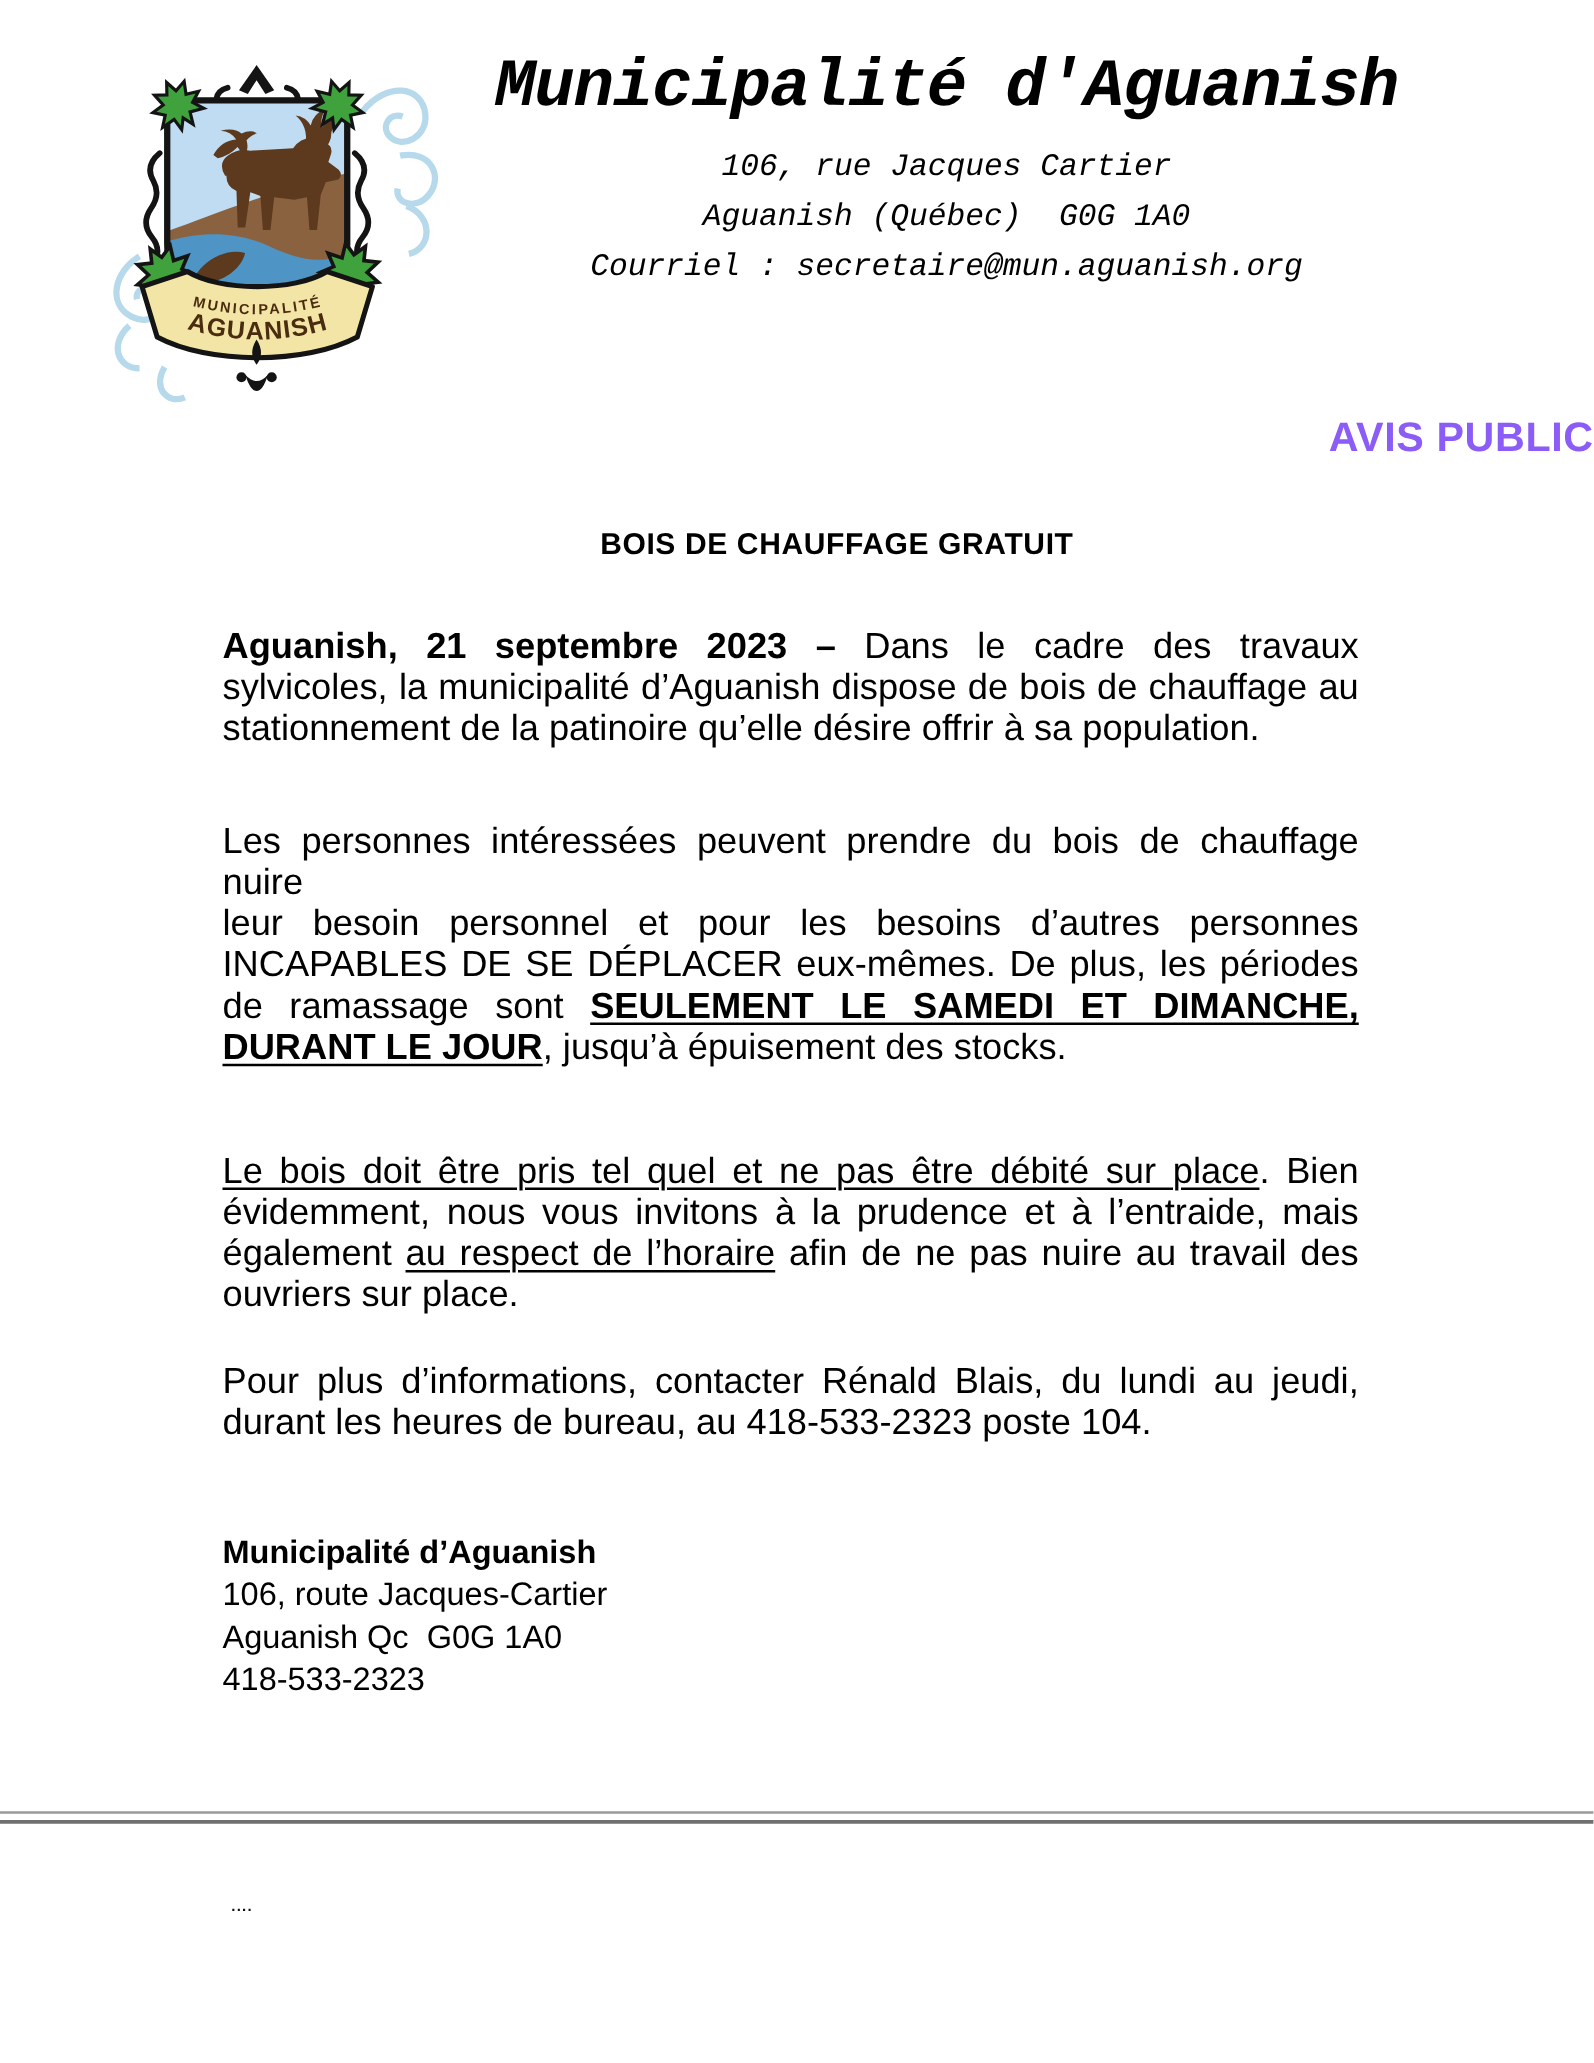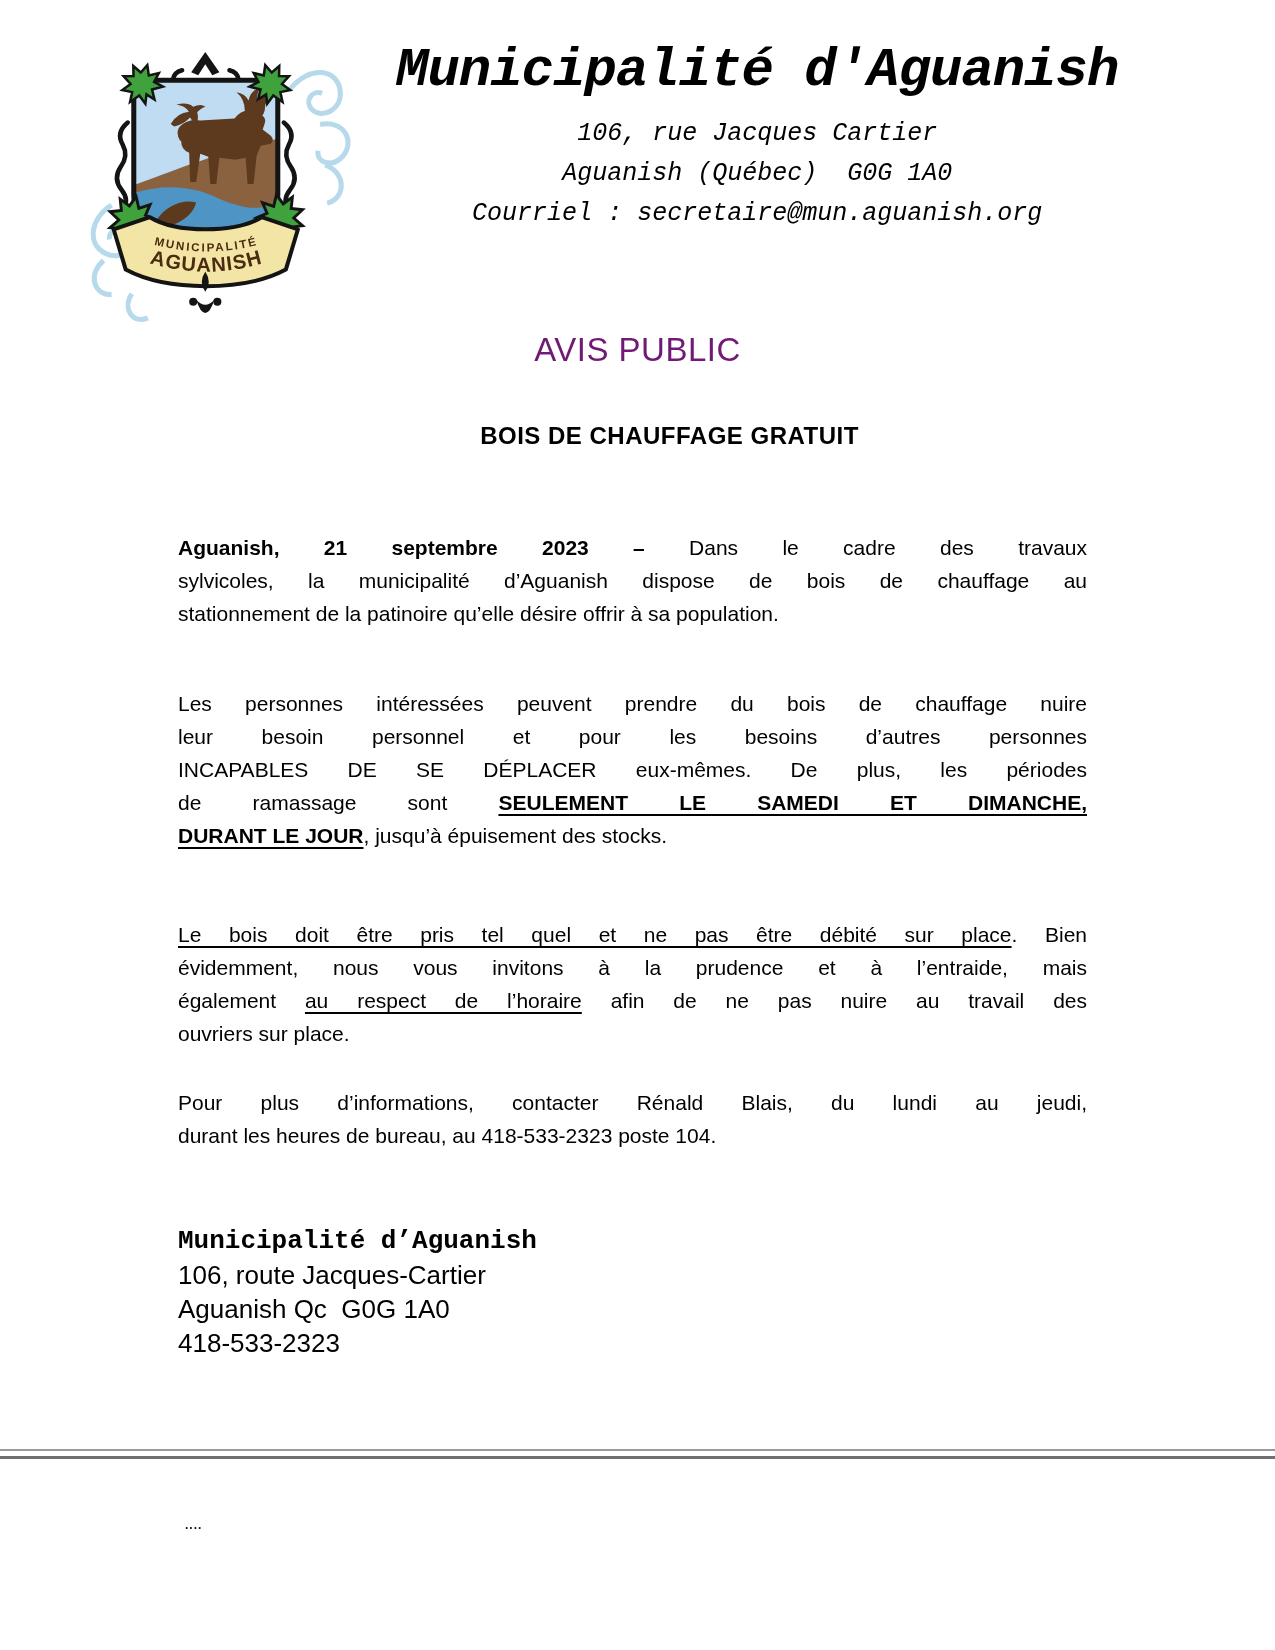--- a/index.html
+++ b/index.html
@@ -10,38 +10,38 @@
   .logo{position:absolute;left:82px;top:44px;width:310px;height:286px;}
   .logo svg{width:100%;height:100%;display:block;}
 
   
   .letterhead{position:absolute;left:396px;top:40px;font-family:Liberation Mono, monospace;font-style:italic;}
   .lh-title{font-size:54px;font-weight:bold;line-height:1.15;letter-spacing:-1px;white-space:nowrap;}
   .lh-lines{margin-top:12px;font-size:25px;line-height:40px;}
   .lh-line{white-space:nowrap;text-align:center;}
 
   
-  .kicker{position:absolute;top:331px;left:0;width:100%;text-align:center;
-          font-weight:normal;font-size:33px;color:#701a75;letter-spacing:.5px;}
+  .kicker{position:absolute;top:331px;left:0;width:100%;text-align:right;
+          font-weight:bold;font-size:33px;color:#8b5cf6;letter-spacing:.5px;}
   .doc-title{position:absolute;top:422px;left:0;width:100%;text-align:center;
           font-weight:bold;font-size:24px;color:#000;letter-spacing:.5px;padding-left:32px;}
 
   
-  .body{position:absolute;left:178px;top:531px;width:909px;font-size:21px;line-height:33px;}
+  .body{position:absolute;left:178px;top:501px;width:909px;font-size:29px;line-height:33px;}
   .line{display:block;}
   .line.just{text-align:justify;text-align-last:justify;}
   .b{font-weight:bold;}
   .u{text-decoration:underline;text-decoration-thickness:2px;text-underline-offset:4px;}
   .para:nth-child(1){margin-bottom:57px;}
   .para:nth-child(2){margin-bottom:66px;}
   .para:nth-child(3){margin-bottom:36px;}
 
   
   .signature{position:absolute;left:178px;top:1224px;font-size:26px;line-height:34px;}
-  .sig-name{font-weight:bold;font-family:Liberation Mono, monospace;}
+  .sig-name{font-weight:bold;}
 
   
   .rule{position:absolute;left:0;width:1275px;}
   .rule-top{top:1449px;height:2px;background:#9a9a9a;}
   .rule-bottom{top:1456px;height:3px;background:#707070;}
   .dots{position:absolute;left:185px;top:1518px;font-size:12px;font-weight:bold;letter-spacing:1px;color:#111;}
 </style>
 </head>
 <body>
 

